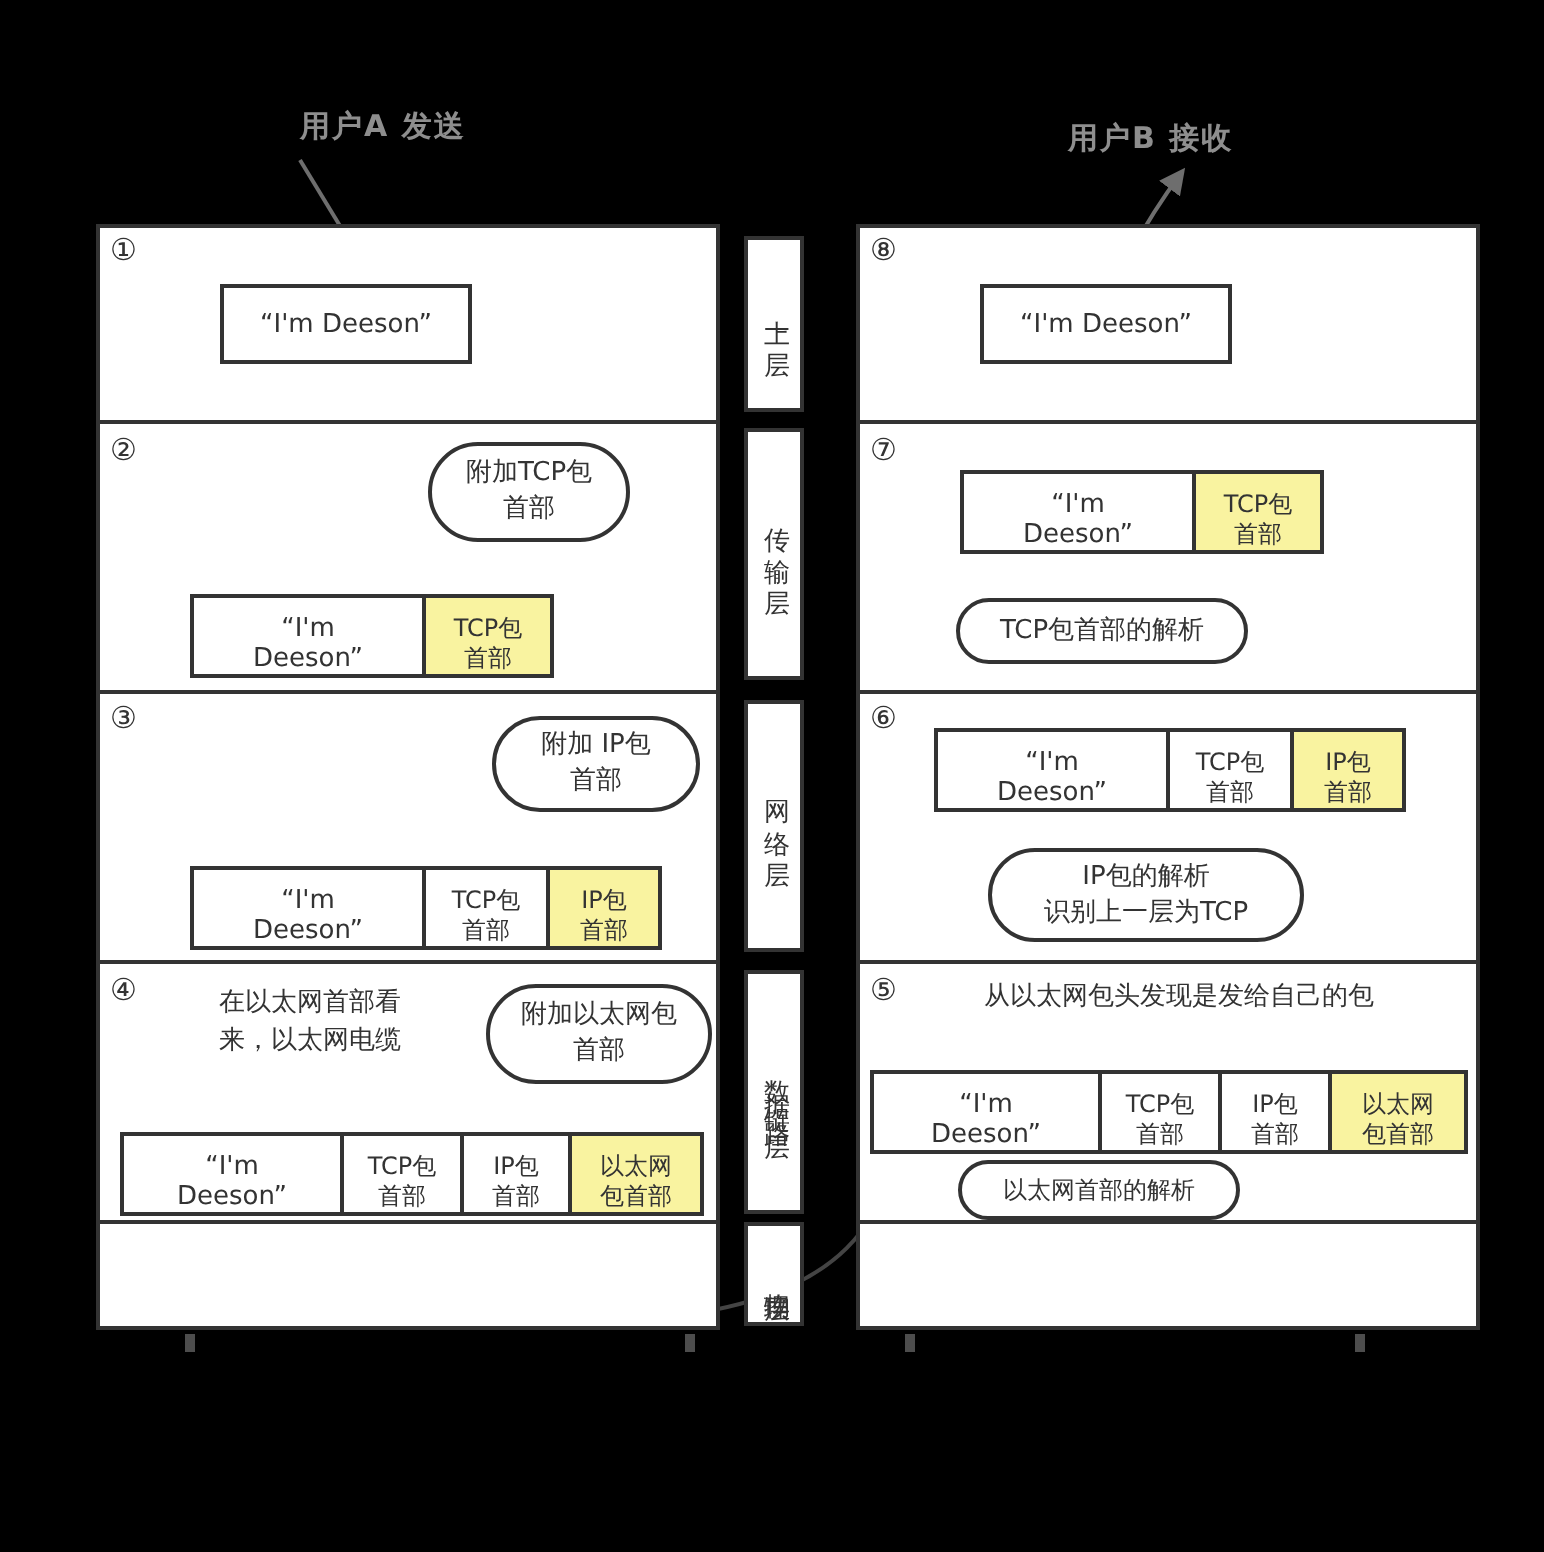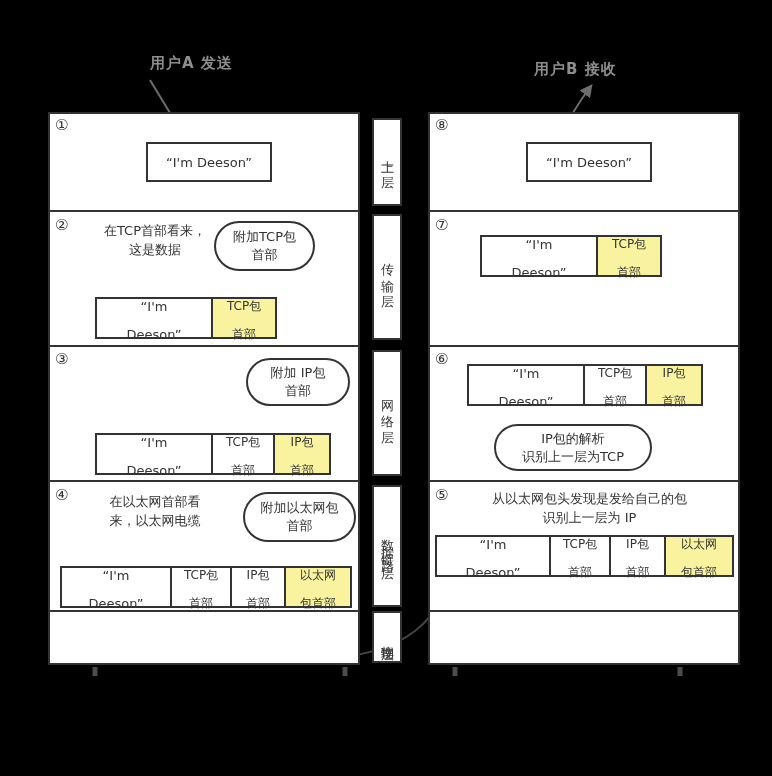--- a/index.html
+++ b/index.html
@@ -19,36 +19,36 @@
     border:2px solid var(--ink,#333);box-sizing:border-box;
     writing-mode:vertical-rl;text-orientation:upright;
     display:flex;align-items:center;justify-content:center;
     font-size:13px;color:var(--ink,#333);
   }
   .ll1{letter-spacing:8px}.ll2{letter-spacing:16px}.ll3{letter-spacing:16px}.ll4{letter-spacing:7px}.ll5{letter-spacing:1px}
   .num{position:absolute;font-size:15px;color:var(--ink,#333);}
   .msg-box{
     position:absolute;width:126px;height:40px;background:var(--panel,#fff);
     border:2px solid var(--ink,#333);box-sizing:border-box;
-    display:flex;align-items:center;justify-content:center;font-size:13px;margin-left:36px;
+    display:flex;align-items:center;justify-content:center;font-size:13px;
   }
   .note{position:absolute;text-align:center;font-size:13px;line-height:19px;color:var(--ink,#333);}
   .bubble{
     position:absolute;background:var(--panel,#fff);border:2px solid var(--ink,#333);box-sizing:border-box;
     display:flex;flex-direction:column;align-items:center;justify-content:center;
     font-size:13px;line-height:18px;text-align:center;
   }
   .packet{
     position:absolute;height:42px;display:flex;background:var(--panel,#fff);
     border:2px solid var(--ink,#333);box-sizing:border-box;
   }
   .cell{
     box-sizing:border-box;border-left:2px solid var(--ink,#333);
-    display:flex;flex-direction:column;align-items:center;justify-content:space-between;
-    font-size:12px;line-height:15px;text-align:center;gap:13px;
+    display:flex;flex-direction:column;align-items:center;justify-content:flex-end;
+    font-size:12px;line-height:15px;text-align:center;
   }
   .cell:first-child{border-left:none;font-size:13px;}
   .cell.hl{background:var(--highlight,#f9f3a0);}
   .cell span{display:block;}
   .cable{
     position:absolute;left:60px;top:710px;width:666px;height:27px;
     background:var(--panel,#fff);border:2px solid var(--ink,#333);box-sizing:border-box;
     display:flex;align-items:center;justify-content:center;
     font-size:14px;font-weight:bold;color:#b91c1c;
   }
@@ -128,24 +128,20 @@
   <div class="num" style="left:55px;top:216px">②</div>
   <div class="num" style="left:55px;top:350px">③</div>
   <div class="num" style="left:55px;top:486px">④</div>
   <div class="num" style="left:435px;top:116px">⑧</div>
   <div class="num" style="left:435px;top:216px">⑦</div>
   <div class="num" style="left:435px;top:350px">⑥</div>
   <div class="num" style="left:435px;top:486px">⑤</div>
 
   <div class="msg-box" style="left:110px;top:142px">“I'm Deeson”</div>
 
-  <div class="note" style="left:96px;top:221px;width:118px">
-    <div>在TCP首部看来，</div>
-    <div>这是数据</div>
-  </div>
   <div class="bubble" style="left:214px;top:221px;width:101px;height:50px;border-radius:25px">
     <div>附加TCP包</div>
     <div>首部</div>
   </div>
   <div class="packet" style="left:95px;top:297px">
     <div class="cell" style="width:114px">
       <span>“I'm</span>
         <span>Deeson”</span>
     </div>
     <div class="cell hl" style="width:64px">
@@ -205,20 +201,23 @@
   <div class="packet" style="left:480px;top:235px">
     <div class="cell" style="width:114px">
       <span>“I'm</span>
         <span>Deeson”</span>
     </div>
     <div class="cell hl" style="width:64px">
       <span>TCP包</span>
         <span>首部</span>
     </div>
   </div>
+  <div class="bubble" style="left:478px;top:299px;width:146px;height:33px;border-radius:17px">
+    <div>TCP包首部的解析</div>
+  </div>
 
   <div class="packet" style="left:467px;top:364px">
     <div class="cell" style="width:114px">
       <span>“I'm</span>
         <span>Deeson”</span>
     </div>
     <div class="cell" style="width:62px">
       <span>TCP包</span>
         <span>首部</span>
     </div>
@@ -227,36 +226,38 @@
         <span>首部</span>
     </div>
   </div>
   <div class="bubble" style="left:494px;top:424px;width:158px;height:47px;border-radius:24px">
     <div>IP包的解析</div>
     <div>识别上一层为TCP</div>
   </div>
 
   <div class="note" style="left:452px;top:489px;width:275px">
     <div>从以太网包头发现是发给自己的包</div>
-    <div>识别上一层为 IP</div>
   </div>
   <div class="packet" style="left:435px;top:535px">
     <div class="cell" style="width:112px">
       <span>“I'm</span>
         <span>Deeson”</span>
     </div>
     <div class="cell" style="width:60px">
       <span>TCP包</span>
         <span>首部</span>
     </div>
     <div class="cell" style="width:55px">
       <span>IP包</span>
         <span>首部</span>
     </div>
     <div class="cell hl" style="width:68px">
       <span>以太网</span>
         <span>包首部</span>
     </div>
   </div>
+  <div class="bubble" style="left:479px;top:580px;width:141px;height:30px;border-radius:15px;font-size:12px">
+    <div>以太网首部的解析</div>
+  </div>
 
   <div class="cable">以太网电缆</div>
 
 </div>
 
 </body></html>

